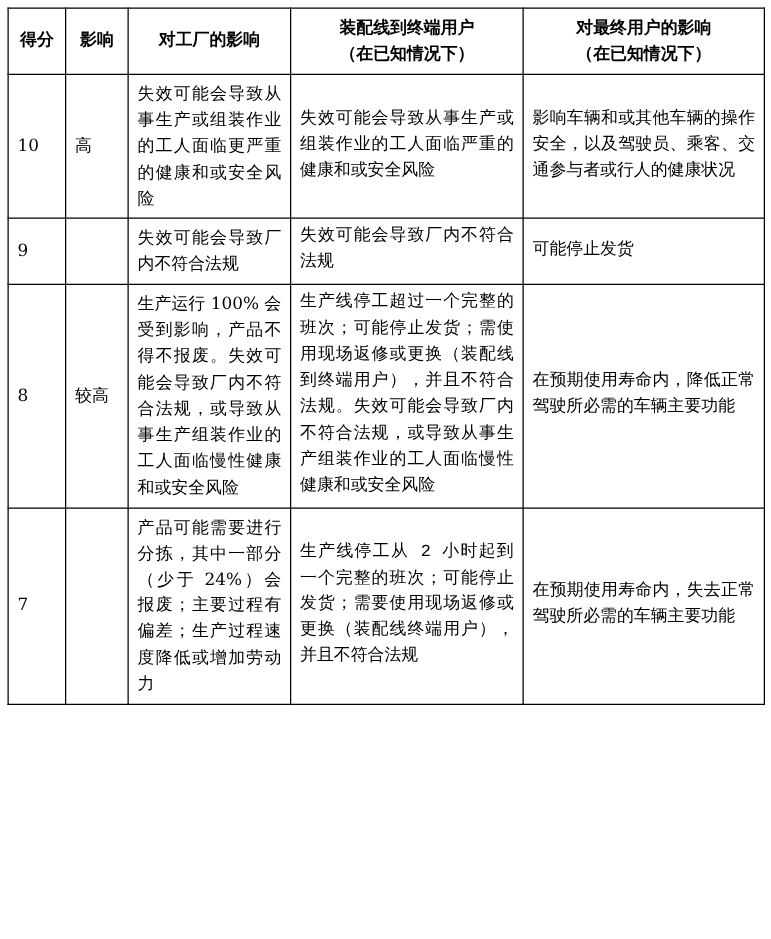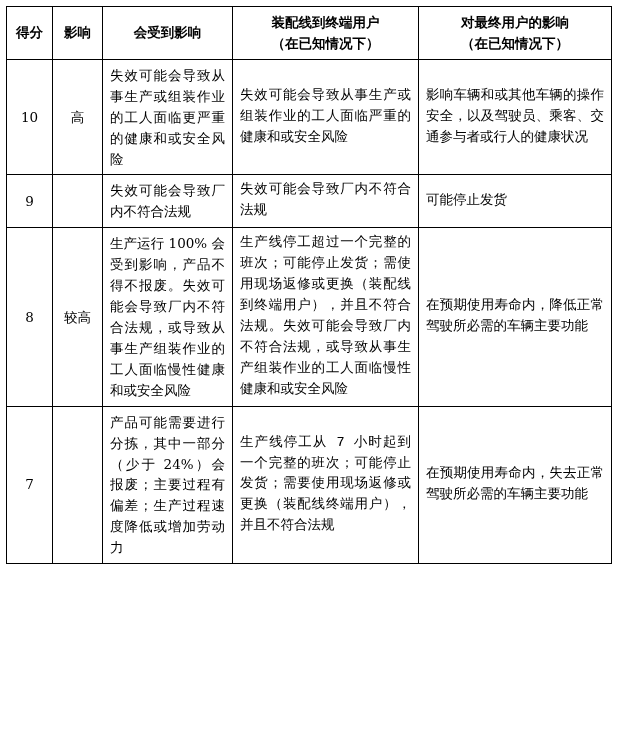--- a/index.html
+++ b/index.html
@@ -42,21 +42,21 @@
     line-height: 1.5;
     padding: 8px 4px;
   }
   .col-score { width: 46px; }
   .col-effect { width: 50px; }
   .col-plant { width: 130px; }
   .col-ship { width: 186px; }
   .col-user { width: 193px; }
 
   td.score, td.effect {
-    text-align: center;
+    text-align: left;
     vertical-align: middle;
   }
   td.cell-text {
     text-align: justify;
     text-justify: inter-ideograph;
     vertical-align: middle;
   }
   td.cell-top {
     vertical-align: middle;
     font-family: Liberation Mono, monospace;
@@ -79,21 +79,21 @@
     </colgroup>
     <thead>
       <tr>
         <th>
           <span>得分</span>
         </th>
         <th>
           <span>影响</span>
         </th>
         <th>
-          <span>会受到影响</span>
+          <span>对工厂的影响</span>
         </th>
         <th>
           <span>装配线到终端用户</span>
           <span class="hdr-line2">（在已知情况下）</span>
         </th>
         <th>
           <span>对最终用户的影响</span>
           <span class="hdr-line2">（在已知情况下）</span>
         </th>
       </tr>
@@ -117,18 +117,18 @@
         <td class="score">8</td>
         <td class="effect">较高</td>
         <td class="cell-text">生产运行 100% 会受到影响，产品不得不报废。失效可能会导致厂内不符合法规，或导致从事生产组装作业的工人面临慢性健康和或安全风险</td>
         <td class="cell-text cell-top">生产线停工超过一个完整的班次；可能停止发货；需使用现场返修或更换（装配线到终端用户），并且不符合法规。失效可能会导致厂内不符合法规，或导致从事生产组装作业的工人面临慢性健康和或安全风险</td>
         <td class="cell-text cell-top">在预期使用寿命内，降低正常驾驶所必需的车辆主要功能</td>
       </tr>
       <tr>
         <td class="score">7</td>
         <td class="effect"></td>
         <td class="cell-text">产品可能需要进行分拣，其中一部分（少于 24%）会报废；主要过程有偏差；生产过程速度降低或增加劳动力</td>
-        <td class="cell-text cell-top">生产线停工从 7 小时起到一个完整的班次；可能停止发货；需要使用现场返修或更换（装配线终端用户），并且不符合法规</td>
+        <td class="cell-text cell-top">生产线停工从 2 小时起到一个完整的班次；可能停止发货；需要使用现场返修或更换（装配线终端用户），并且不符合法规</td>
         <td class="cell-text cell-top">在预期使用寿命内，失去正常驾驶所必需的车辆主要功能</td>
       </tr>
     </tbody>
   </table>
 </div>
 
 </body></html>

